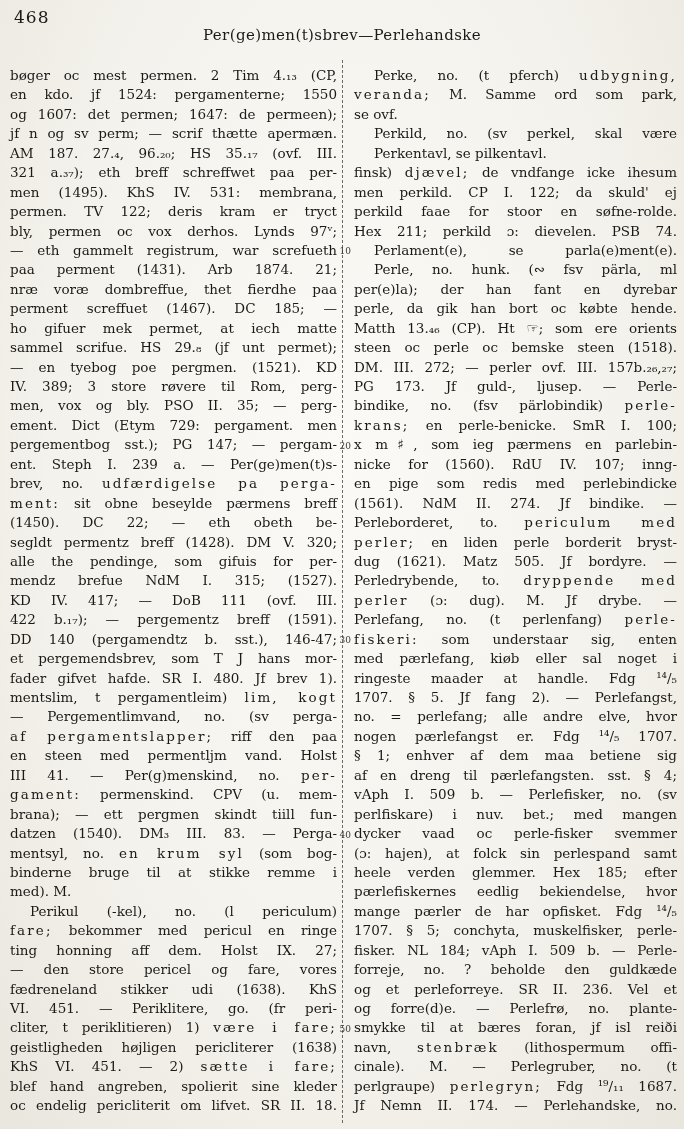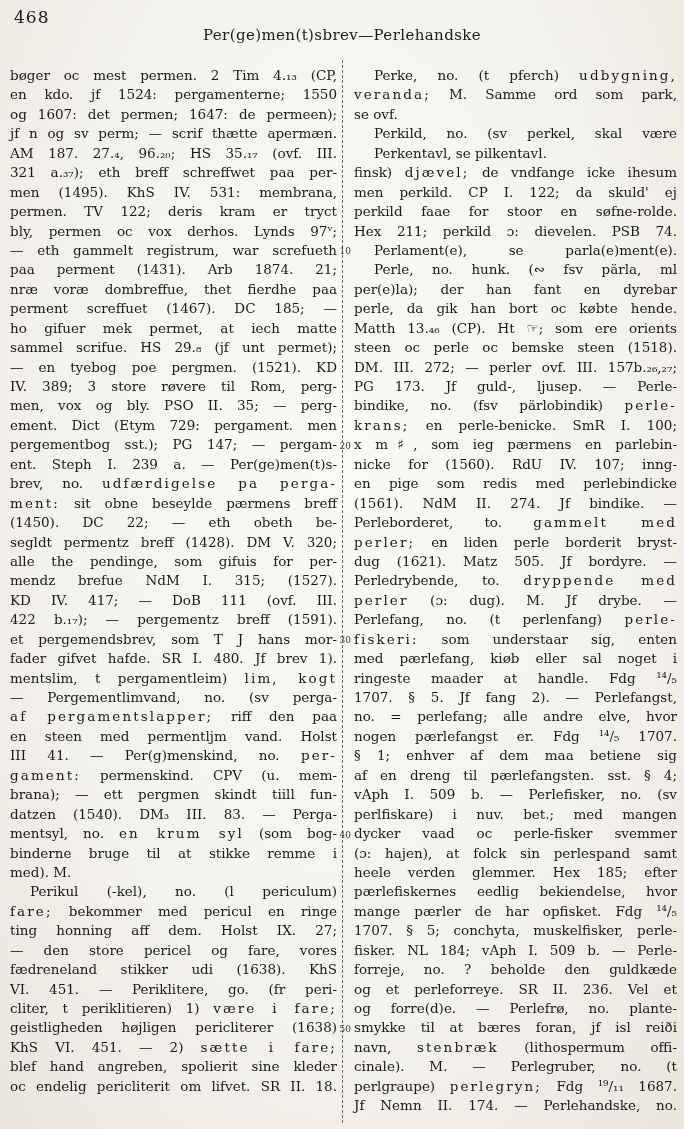--- a/index.html
+++ b/index.html
@@ -77,20 +77,21 @@
       <div class="line"><span>pergementbog sst.); PG 147; — pergam-</span></div>
       <div class="line"><span>ent. Steph I. 239 a. — </span><span class="seg-b">Per(ge)men(t)s-</span></div>
       <div class="line"><span class="seg-b">brev,</span><span> no. </span><span class="seg-g">udfærdigelse pa perga-</span></div>
       <div class="line"><span class="seg-g">ment:</span><span> sit obne beseylde pærmens breff</span></div>
       <div class="line"><span>(1450). DC 22; — eth obeth be-</span></div>
       <div class="line"><span>segldt permentz breff (1428). DM V. 320;</span></div>
       <div class="line"><span>alle the pendinge, som gifuis for per-</span></div>
       <div class="line"><span>mendz brefue NdM I. 315; (1527).</span></div>
       <div class="line"><span>KD IV. 417; — DoB 111 (ovf. III.</span></div>
       <div class="line"><span>422 b.₁₇); — pergementz breff (1591).</span></div>
+      <div class="line"><span>DD 140 (pergamendtz b. sst.), 146-47;</span></div>
       <div class="line"><span>et pergemendsbrev, som T J hans mor-</span></div>
       <div class="line"><span>fader gifvet hafde. SR I. 480. Jf brev 1).</span></div>
       <div class="line"><span>mentslim, t pergamentleim) </span><span class="seg-g">lim, kogt</span></div>
       <div class="line"><span>— </span><span class="seg-b">Pergementlimvand,</span><span> no. (sv perga-</span></div>
       <div class="line"><span class="seg-g">af pergamentslapper;</span><span> riff den paa</span></div>
       <div class="line"><span>en steen med permentljm vand. Holst</span></div>
       <div class="line"><span>III 41. — </span><span class="seg-b">Per(g)menskind,</span><span> no. </span><span class="seg-g">per-</span></div>
       <div class="line"><span class="seg-g">gament:</span><span> permenskind. CPV (u. mem-</span></div>
       <div class="line"><span>brana); — ett pergmen skindt tiill fun-</span></div>
       <div class="line"><span>datzen (1540). DM₃ III. 83. — </span><span class="seg-b">Perga-</span></div>
@@ -126,21 +127,21 @@
       <div class="line"><span>Matth 13.₄₆ (CP). Ht ☞; som ere orients</span></div>
       <div class="line"><span>steen oc perle oc bemske steen (1518).</span></div>
       <div class="line"><span>DM. III. 272; — perler ovf. III. 157b.₂₆,₂₇;</span></div>
       <div class="line"><span>PG 173. Jf guld-, ljusep. — </span><span class="seg-b">Perle-</span></div>
       <div class="line"><span class="seg-b">bindike,</span><span> no. (fsv pärlobindik) </span><span class="seg-g">perle-</span></div>
       <div class="line"><span class="seg-g">krans;</span><span> en perle-benicke. SmR I. 100;</span></div>
       <div class="line"><span>x m♯, som ieg pærmens en parlebin-</span></div>
       <div class="line"><span>nicke for (1560). RdU IV. 107; inng-</span></div>
       <div class="line"><span>en pige som redis med perlebindicke</span></div>
       <div class="line"><span>(1561). NdM II. 274. Jf bindike. —</span></div>
-      <div class="line"><span class="seg-b">Perleborderet,</span><span> to. </span><span class="seg-g">gammelt med</span></div>
+      <div class="line"><span class="seg-b">Perleborderet,</span><span> to. </span><span class="seg-g">periculum med</span></div>
       <div class="line"><span class="seg-g">perler;</span><span> en liden perle borderit bryst-</span></div>
       <div class="line"><span>dug (1621). Matz 505. Jf bordyre. —</span></div>
       <div class="line"><span class="seg-b">Perledrybende,</span><span> to. </span><span class="seg-g">dryppende med</span></div>
       <div class="line"><span class="seg-g">perler</span><span> (ɔ: dug). M. Jf drybe. —</span></div>
       <div class="line"><span class="seg-b">Perlefang,</span><span> no. (t perlenfang) </span><span class="seg-g">perle-</span></div>
       <div class="line"><span class="seg-g">fiskeri:</span><span> som understaar sig, enten</span></div>
       <div class="line"><span>med pærlefang, kiøb eller sal noget i</span></div>
       <div class="line"><span>ringeste maader at handle. Fdg ¹⁴/₅</span></div>
       <div class="line"><span>1707. § 5. Jf fang 2). — </span><span class="seg-b">Perlefangst,</span></div>
       <div class="line"><span>no. = perlefang; alle andre elve, hvor</span></div>

